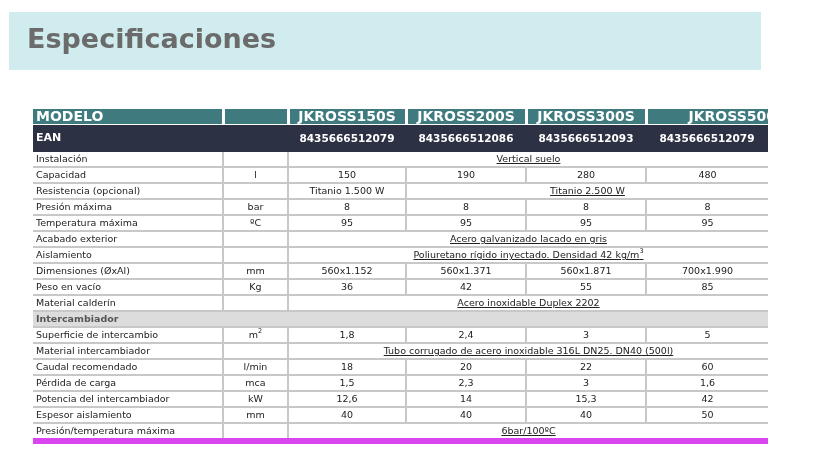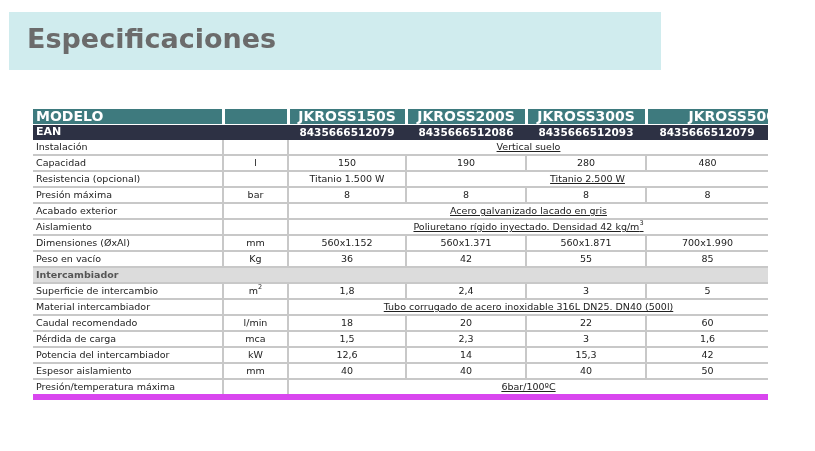--- a/index.html
+++ b/index.html
@@ -1,19 +1,19 @@
 <!DOCTYPE html>
 <html><head>
 <meta charset="utf-8">
 <style>
   * { box-sizing: border-box; margin: 0; padding: 0; }
   html, body { width: 815px; height: 451px; background: #ffffff; overflow: hidden; }
   body { font-family: "DejaVu Sans", "Liberation Sans", sans-serif; position: relative; }
   .banner {
-    position: absolute; left: 9px; top: 12px; width: 652px; height: 58px;
+    position: absolute; left: 9px; top: 12px; width: 752px; height: 58px;
     background: #d0ecee;
     padding-left: 13px;
   }
   .banner h1 {
     position: absolute; left: 18px; top: 11px;
     font-size: 27px; font-weight: bold; color: #6b6b6b; letter-spacing: 0px;
     font-family: "DejaVu Sans", sans-serif;
   }
   table.spec {
     position: absolute; left: 33px; top: 109px; width: 735px;
@@ -28,21 +28,21 @@
   table.spec col.c-m4 { width: 122px; }
   table.spec td { height: 15px; padding: 0 3px; white-space: nowrap; overflow: hidden; line-height: 14px; }
   tr.hdr td {
     background: #3e7a7e; color: #fff; font-weight: bold; font-size: 14px;
     border-right: 3px solid #fff; text-align: center; height: 15px;
   }
   tr.hdr td:first-child { text-align: left; }
   tr.hdr td:last-child { border-right: none; padding-left: 41px; }
   tr.ean td {
     background: #2d3144; color: #fff; font-weight: bold; font-size: 10.5px;
-    text-align: center; height: 16px; border-top: 1px solid #fff;
+    text-align: center; height: 28px; border-top: 1px solid #fff;
   }
   tr.ean td:first-child { text-align: left; font-size: 11px; }
   tr.row td { border-bottom: 2px solid #c8c8c8; }
   tr.row td.lbl { text-align: left; }
   tr.row td.unit, tr.row td.val { text-align: center; border-left: 2px solid #c8c8c8; }
   tr.row td.span { text-align: center; border-left: 2px solid #c8c8c8; text-decoration: underline; }
   tr.section td {
     background: #dcdcdc; font-weight: bold; color: #555; 
     border-bottom: 2px solid #c8c8c8;
   }
@@ -106,20 +106,28 @@
 
     <tr class="row">
       <td class="lbl">Presión máxima</td>
       <td class="unit">bar</td>
       <td class="val">8</td>
       <td class="val">8</td>
       <td class="val">8</td>
       <td class="val">8</td>
     </tr>
 
+    <tr class="row">
+      <td class="lbl">Temperatura máxima</td>
+      <td class="unit">ºC</td>
+      <td class="val">95</td>
+      <td class="val">95</td>
+      <td class="val">95</td>
+      <td class="val">95</td>
+    </tr>
 
     <tr class="row">
       <td class="lbl">Acabado exterior</td>
       <td class="unit"></td>
       <td class="span" colspan="4">Acero galvanizado lacado en gris</td>
     </tr>
 
     <tr class="row">
       <td class="lbl">Aislamiento</td>
       <td class="unit"></td>
@@ -137,20 +145,25 @@
 
     <tr class="row">
       <td class="lbl">Peso en vacío</td>
       <td class="unit">Kg</td>
       <td class="val">36</td>
       <td class="val">42</td>
       <td class="val">55</td>
       <td class="val">85</td>
     </tr>
 
+    <tr class="row">
+      <td class="lbl">Material calderín</td>
+      <td class="unit"></td>
+      <td class="span" colspan="4">Acero inoxidable Duplex 2202</td>
+    </tr>
 
     <tr class="section">
       <td colspan="6">Intercambiador</td>
     </tr>
 
     <tr class="row">
       <td class="lbl">Superficie de intercambio</td>
       <td class="unit"><span>m</span><sup>2</sup></td>
       <td class="val">1,8</td>
       <td class="val">2,4</td>

